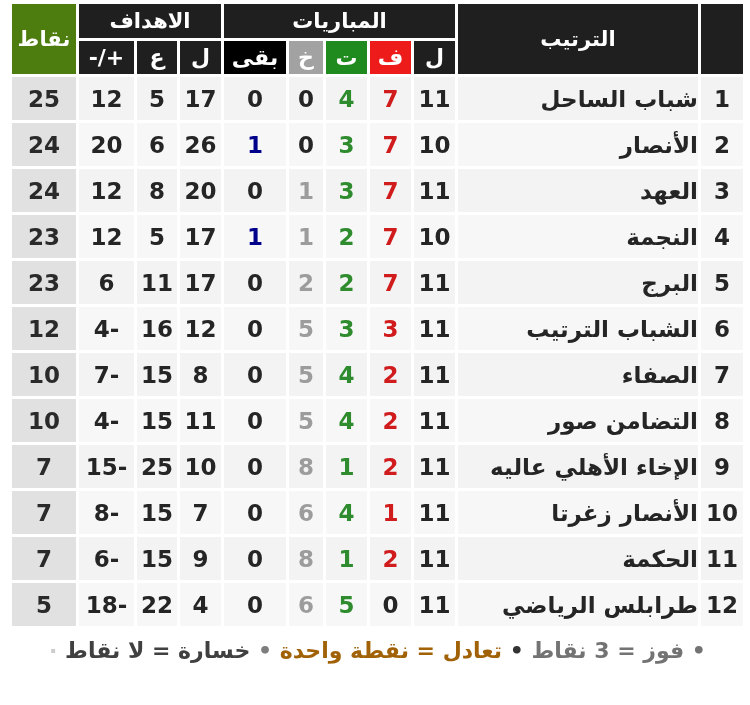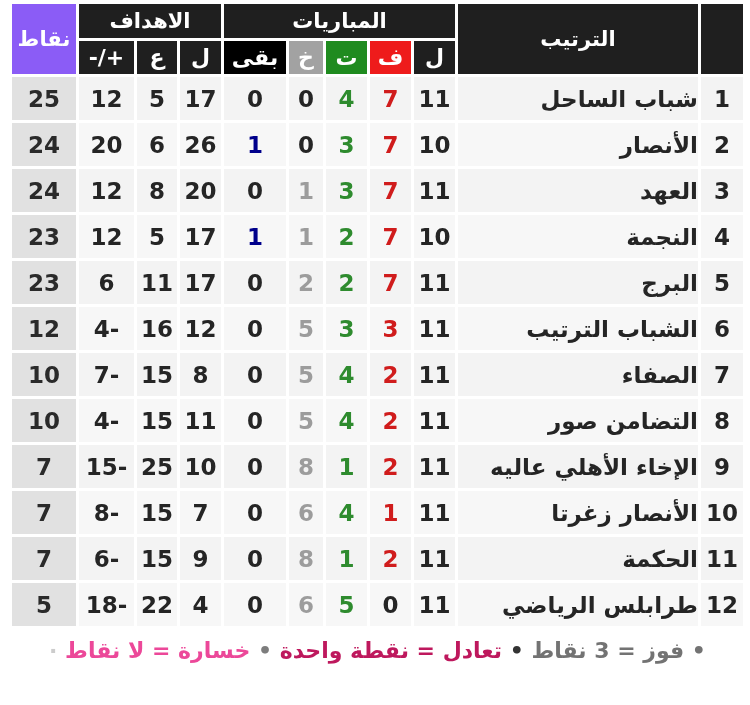--- a/index.html
+++ b/index.html
@@ -15,21 +15,21 @@
     table-layout:fixed;
     width:737px;
   }
   th,td{padding:0;text-align:center;vertical-align:middle;overflow:hidden;white-space:nowrap;}
   thead th{
     background:#1f1f1f;color:#ffffff;
     font-weight:700;font-size:21px;
   }
   thead tr.group-row th{height:34px;}
   thead tr.sub-row th{height:33px;font-size:22px;}
-  th.h-points{background:#8b5cf6;font-size:21px;}
+  th.h-points{background:#4d7c0f;font-size:21px;}
   th.h-won{background:#ee1b1b;}
   th.h-drawn{background:#1f8b1f;}
   th.h-lost{background:#a2a2a2;}
   th.h-remaining{background:#000000;margin-top:8px;}
   tbody td{
     background:#f7f7f7;color:#252525;
     font-weight:700;font-size:23px;height:43px;
   }
   tbody tr:nth-child(odd) td{background:#f3f3f3;}
   td.cell-team{font-size:23px;text-align:right;}
@@ -236,14 +236,14 @@
           <td class="cell-lost c-lost">6</td>
           <td class="cell-remaining">0</td>
           <td class="cell-goals-for">4</td>
           <td class="cell-goals-against">22</td>
           <td class="cell-goal-diff">-18</td>
           <td class="cell-points">5</td>
         </tr>
       </tbody>
   </table>
 
-  <div class="legend" id="legend"><span style="color: #737373;">• فوز = 3 نقاط</span><span style="color: rgb(51, 51, 51);"> • </span><span style="color: #be185d;">تعادل = نقطة واحدة</span><span style="color: rgb(125, 125, 125);"> • </span><span style="color: #ec4899;">خسارة = لا نقاط</span><span style="color: rgb(204, 204, 204);"> ·</span></div>
+  <div class="legend" id="legend"><span style="color: #737373;">• فوز = 3 نقاط</span><span style="color: rgb(51, 51, 51);"> • </span><span style="color: #a16207;">تعادل = نقطة واحدة</span><span style="color: rgb(125, 125, 125);"> • </span><span style="color: #404040;">خسارة = لا نقاط</span><span style="color: rgb(204, 204, 204);"> ·</span></div>
 </div>
 
 </body></html>

